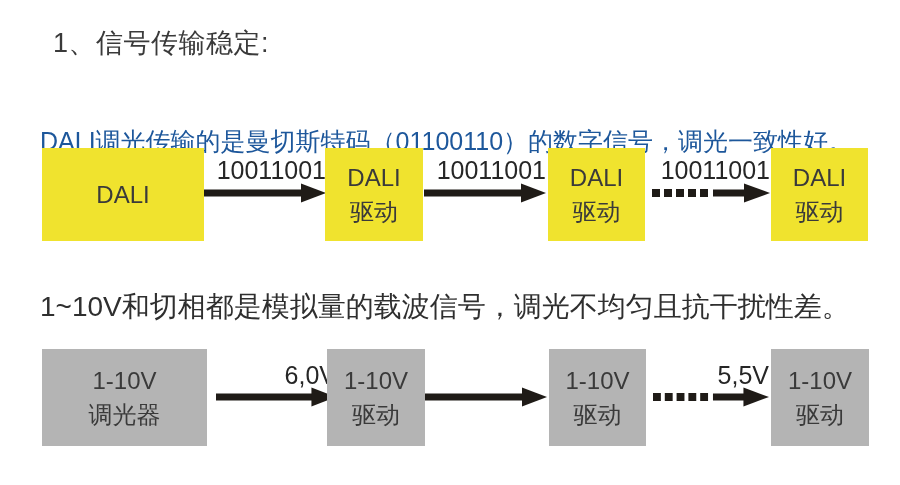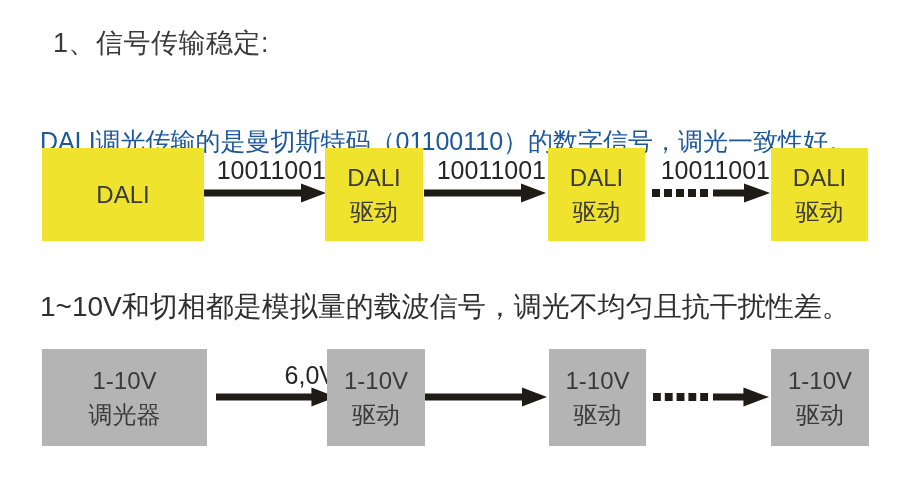--- a/index.html
+++ b/index.html
@@ -139,20 +139,21 @@
     <svg height="24" viewBox="0 0 122 24" preserveAspectRatio="none">
       <line class="arrow-stroke" x1="0" y1="12" x2="100" y2="12" stroke-width="7"></line>
       <polygon class="arrow-fill" points="97,2.5 122,12 97,21.5"></polygon>
     </svg>
   </div>
   <div class="node n3">
     <span>1-10V</span>
     <span>驱动</span>
   </div>
   <div class="link l3">
+    <div class="lbl">5,5V</div>
     <svg height="24" viewBox="0 0 118 24" preserveAspectRatio="none">
       <rect class="arrow-fill" x="0" y="8" width="8" height="8"></rect>
       <rect class="arrow-fill" x="12" y="8" width="8" height="8"></rect>
       <rect class="arrow-fill" x="24" y="8" width="8" height="8"></rect>
       <rect class="arrow-fill" x="36" y="8" width="8" height="8"></rect>
       <rect class="arrow-fill" x="48" y="8" width="8" height="8"></rect>
       <line class="arrow-stroke" x1="61" y1="12" x2="94" y2="12" stroke-width="7"></line>
       <polygon class="arrow-fill" points="92,2.5 118,12 92,21.5"></polygon>
     </svg>
   </div>

